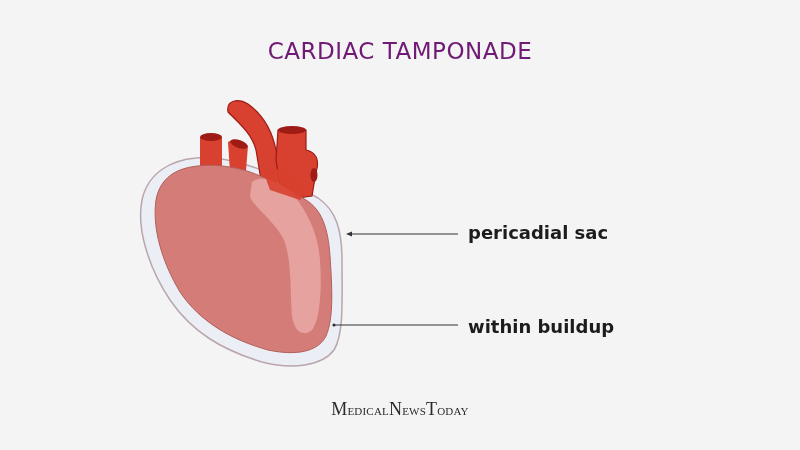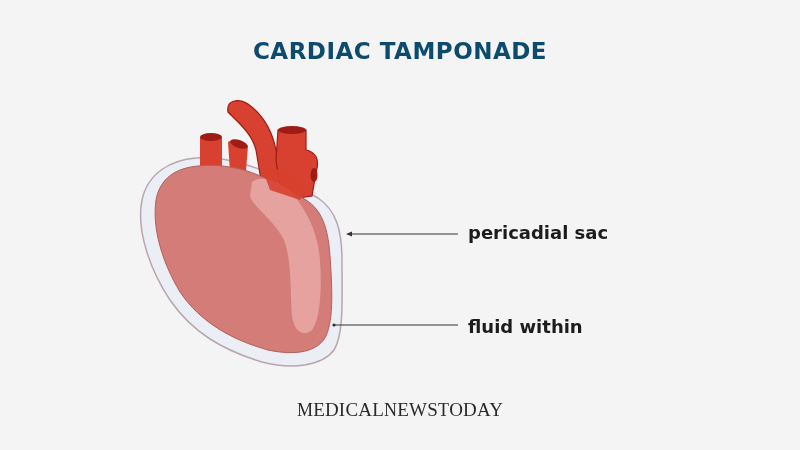--- a/index.html
+++ b/index.html
@@ -7,24 +7,24 @@
       width: 800px; height: 450px;
       background: #f4f4f4;
       position: relative;
       overflow: hidden;
       font-family: "Liberation Sans", sans-serif;
     }
     .title {
       position: absolute; left: 0; top: 38px; width: 800px;
       text-align: center;
       font-family: "DejaVu Sans", sans-serif;
-      font-weight: bold;
+      font-weight: normal;
       font-size: 23px;
       letter-spacing: 0.5px;
-      color: #0c4a6e;
+      color: #701a75;
     }
     .heart-svg { position: absolute; left: 0; top: 0; }
     .label {
       position: absolute;
       font-family: "DejaVu Sans", sans-serif;
       font-weight: bold;
       font-size: 18px;
       color: #1c1c1c;
       line-height: 26px;
     }
@@ -32,21 +32,21 @@
     .label-fluid { left: 468px; top: 314px; }
     .logo {
       position: absolute; left: 0; top: 399px; width: 800px;
       text-align: center;
       font-family: "Liberation Serif", serif;
       font-size: 15px;
       color: #2a2a2a;
       letter-spacing: 0.2px;
     }
     .logo .big { font-size: 18px; }
-    .logo .sc { font-size: 19px; text-align: right; }
+    .logo .sc { font-size: 11px; text-align: right; }
   </style>
 </head>
 <body>
 
 <div class="title">CARDIAC TAMPONADE</div>
 
 <svg class="heart-svg" width="800" height="450" viewBox="0 0 800 450">
 
   <path d="M196,158 C172,160 148,172 142,200 C136,230 150,270 170,300 C192,332 222,350 262,362 C292,370 322,366 334,350 C344,334 342,300 342,260 C342,230 336,210 318,198 C300,188 270,172 250,166 C232,160 212,156 196,158 Z" fill="#eceef5" stroke="#b9a5ad" stroke-width="1.5"></path>
 
@@ -74,16 +74,16 @@
   <path d="M262,168 L286,170 L306,192 L300,200 L270,190 Z" fill="#d8402f" opacity="0.9"></path>
 
   <line x1="348" y1="234" x2="458" y2="234" stroke="#333" stroke-width="1.2"></line>
   <polygon points="346,234 352,231.5 352,236.5" fill="#333"></polygon>
   <line x1="334" y1="325" x2="458" y2="325" stroke="#333" stroke-width="1.2"></line>
   <circle cx="334" cy="325" r="1.6" fill="#333"></circle>
 </svg>
 
 <div class="label label-sac">pericadial sac</div>
 <div class="label label-fluid">
-  <div>fluid within</div>
+  <div>within buildup</div>
 </div>
 
 <div class="logo"><span class="big">M</span><span class="sc">EDICAL</span><span class="big">N</span><span class="sc">EWS</span><span class="big">T</span><span class="sc">ODAY</span></div>
 
 </body></html>

